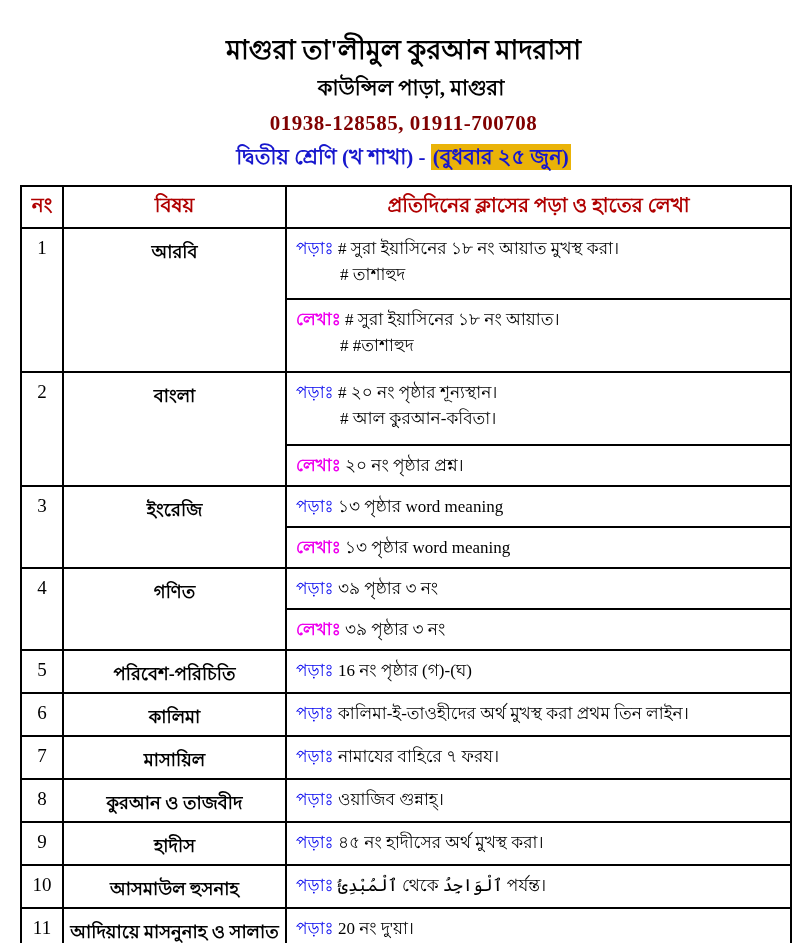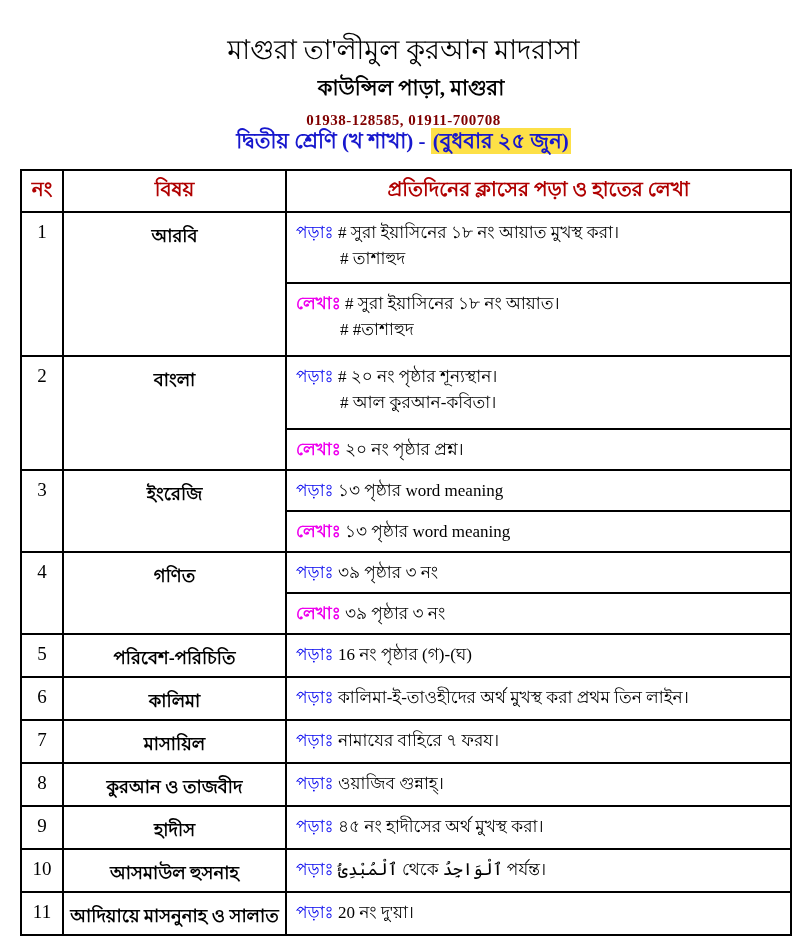--- a/index.html
+++ b/index.html
@@ -3,29 +3,29 @@
 <meta charset="utf-8">
 <style>
   html,body{margin:0;padding:0;background:#ffffff;}
   body{
     width:807px;height:943px;
     font-family:"Liberation Serif","DejaVu Serif",serif;
     color:#000;
     position:relative;
   }
   .doc-header{text-align:center;padding-top:34px;line-height:1.2;}
-  .title{font-size:27px;font-weight:normal;color:#000;margin:0 0 10px 0;}
+  .title{font-size:27px;font-weight:bold;color:#000;margin:0 0 10px 0;}
   .address{font-size:21px;font-weight:bold;color:#000;margin:0 0 9px 15px;}
   .phone{
-    font-size:15px;font-weight:bold;color:#800000;
-    letter-spacing:0.5px;margin:0 0 0 0;
+    font-size:21px;font-weight:bold;color:#800000;
+    letter-spacing:0.5px;margin:0 0 9px 0;
     font-family:"Liberation Serif","DejaVu Serif",serif;
   }
   .classline{font-size:21px;font-weight:bold;color:#1717cd;margin:0;}
-  .hl{background:#fde047;padding:1px 2px;}
+  .hl{background:#eab308;padding:1px 2px;}
 
   table.sched{
     border-collapse:collapse;
     table-layout:fixed;
     width:770px;
     margin:15px 0 0 20px;
   }
   table.sched col.c-num{width:42px;}
   table.sched col.c-subj{width:223px;}
   table.sched col.c-work{width:505px;}

